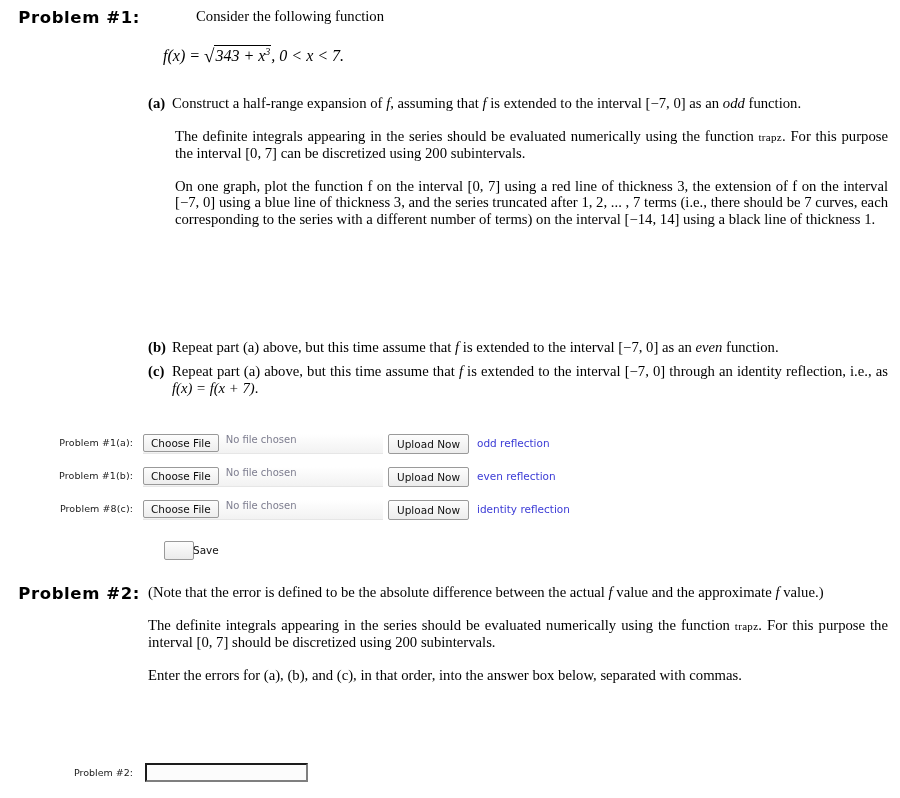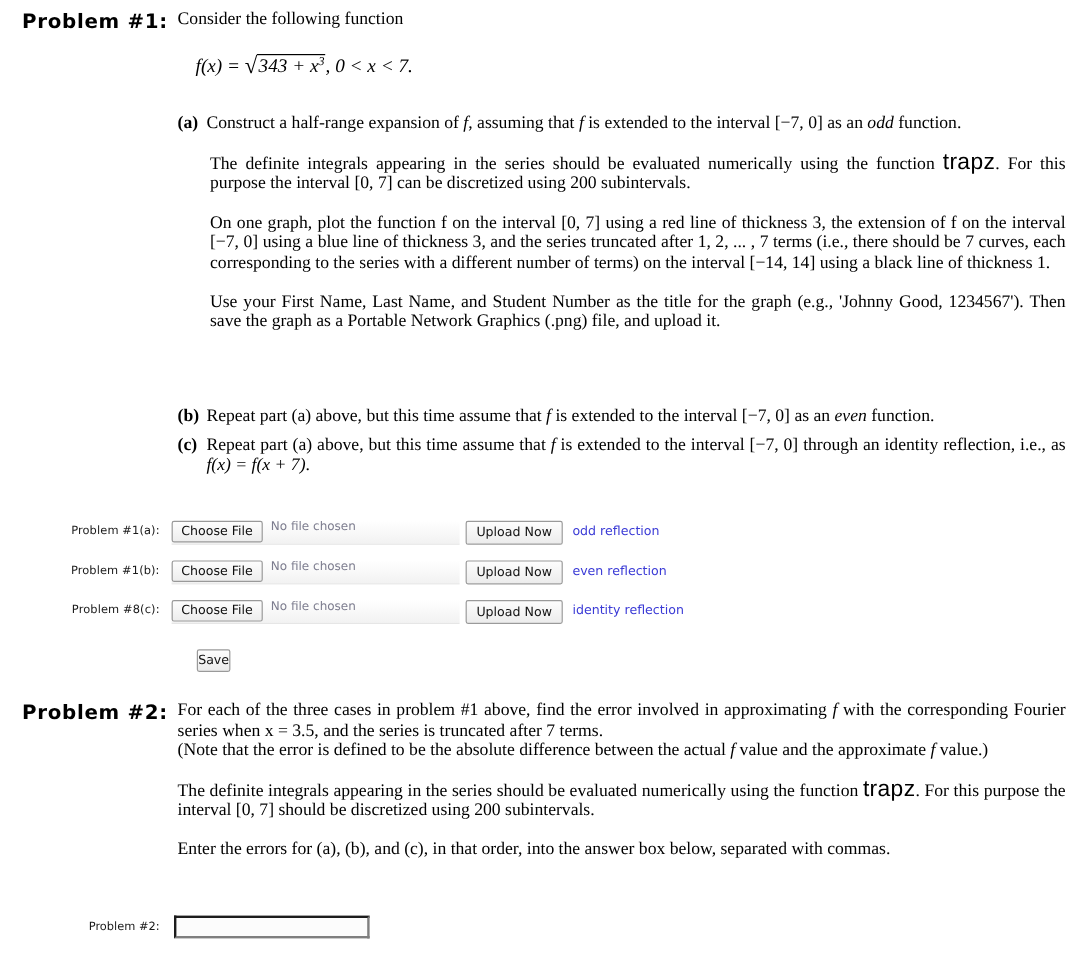--- a/index.html
+++ b/index.html
@@ -43,22 +43,22 @@
   .prose {
     font-family: "Liberation Serif", serif;
     font-size: 14.7px;
     line-height: 16.6px;
     text-align: justify;
     color: #000;
   }
   .prose.nojust { text-align: left; }
 
   .mono {
-    font-family: Liberation Sans, sans-serif;
-    font-size: 19px;
+    font-family: Liberation Serif, serif;
+    font-size: 11px;
     letter-spacing: 0.3px;
   }
   i.mi { font-family: "Liberation Serif", serif; font-style: italic; }
 
   
   .item {
     position: relative;
     padding-left: 24px;
     text-align: justify;
   }
@@ -179,20 +179,21 @@
     height: 19px;
     line-height: 17px;
     text-align: center;
     background: linear-gradient(#fdfdfd, #ebebeb);
     border: 1px solid #9a9a9a;
     border-radius: 2px;
     font-family: "DejaVu Sans", sans-serif;
     font-size: 10.5px;
     color: #111;
     box-sizing: border-box;
+    padding-left: 28px;
   }
 
   
   .answer-row {
     position: absolute;
     left: 0;
     top: 763px;
     width: 900px;
     height: 22px;
   }
@@ -220,21 +221,21 @@
     border-bottom: 2px solid #7f7f7f;
     box-sizing: border-box;
   }
 </style>
 </head>
 <body>
 
 <div class="problem-block" style="top:8px;">
   <div class="problem-label">Problem #1:</div>
   <div class="problem-body">
-    <div class="prose nojust" style="line-height:17px;">Consider the following function</div>
+    <div class="prose nojust" style="line-height:17px;margin-left:48px;">Consider the following function</div>
   </div>
 </div>
 
 <div class="formula" style="position:absolute; left:163px; top:44px;">
   <span style="font-style:italic;">f(x) =</span>
   <span class="sqrt-wrap">
     <span class="radical">√</span><span class="radicand"><span style="font-style:italic;">343 + x</span><sup class="exp">3</sup></span>
   </span><span style="font-style:italic;margin-top:16px;">, 0 &lt; x &lt; 7.</span>
 </div>
 
@@ -242,21 +243,20 @@
   <div class="prose item">
     <span class="marker">(a)</span><span>Construct a half-range expansion of </span><i class="mi">f</i><span>, assuming that </span><i class="mi">f</i><span> is extended to the interval [−7, 0] as an </span><i class="mi">odd</i><span> function.</span>
   </div>
 
   <div class="prose sub" style="margin-top:16px;">
     <span>The definite integrals appearing in the series should be evaluated numerically using the function </span><span class="mono">trapz</span><span>. For this purpose the interval [0, 7] can be discretized using 200 subintervals.</span>
   </div>
 
   <div class="prose sub" style="margin-top:16px;">On one graph, plot the function f on the interval [0, 7] using a red line of thickness 3, the extension of f on the interval [−7, 0] using a blue line of thickness 3, and the series truncated after 1, 2, ... , 7 terms (i.e., there should be 7 curves, each corresponding to the series with a different number of terms) on the interval [−14, 14] using a black line of thickness 1.</div>
 
-  <div class="prose sub" style="margin-top:16px;">Use your First Name, Last Name, and Student Number as the title for the graph (e.g., 'Johnny Good, 1234567'). Then save the graph as a Portable Network Graphics (.png) file, and upload it.</div>
 </div>
 
 <div style="position:absolute; left:148px; top:339px; width:740px;">
   <div class="prose item">
     <span class="marker">(b)</span><span>Repeat part (a) above, but this time assume that </span><i class="mi">f</i><span> is extended to the interval [−7, 0] as an </span><i class="mi">even</i><span> function.</span>
   </div>
 </div>
 
 <div style="position:absolute; left:148px; top:363px; width:740px;">
   <div class="prose item">
@@ -292,23 +292,20 @@
   </div>
   <div class="upload-btn">Upload Now</div>
   <div class="reflection-note">identity reflection</div>
 </div>
 
 <div class="save-btn">Save</div>
 
 <div class="problem-block" style="top:584px;">
   <div class="problem-label">Problem #2:</div>
   <div class="problem-body">
-    <div class="prose">
-      <span>For each of the three cases in problem #1 above, find the error involved in approximating </span><i class="mi">f</i><span> with the corresponding Fourier series when x = 3.5, and the series is truncated after 7 terms.</span>
-    </div>
     <div class="prose" style="margin-top:0px;">
       <span>(Note that the error is defined to be the absolute difference between the actual </span><i class="mi">f</i><span> value and the approximate </span><i class="mi">f</i><span> value.)</span>
     </div>
     <div class="prose" style="margin-top:16px;">
       <span>The definite integrals appearing in the series should be evaluated numerically using the function </span><span class="mono">trapz</span><span>. For this purpose the interval [0, 7] should be discretized using 200 subintervals.</span>
     </div>
     <div class="prose nojust" style="margin-top:16px;">Enter the errors for (a), (b), and (c), in that order, into the answer box below, separated with commas.</div>
   </div>
 </div>
 

